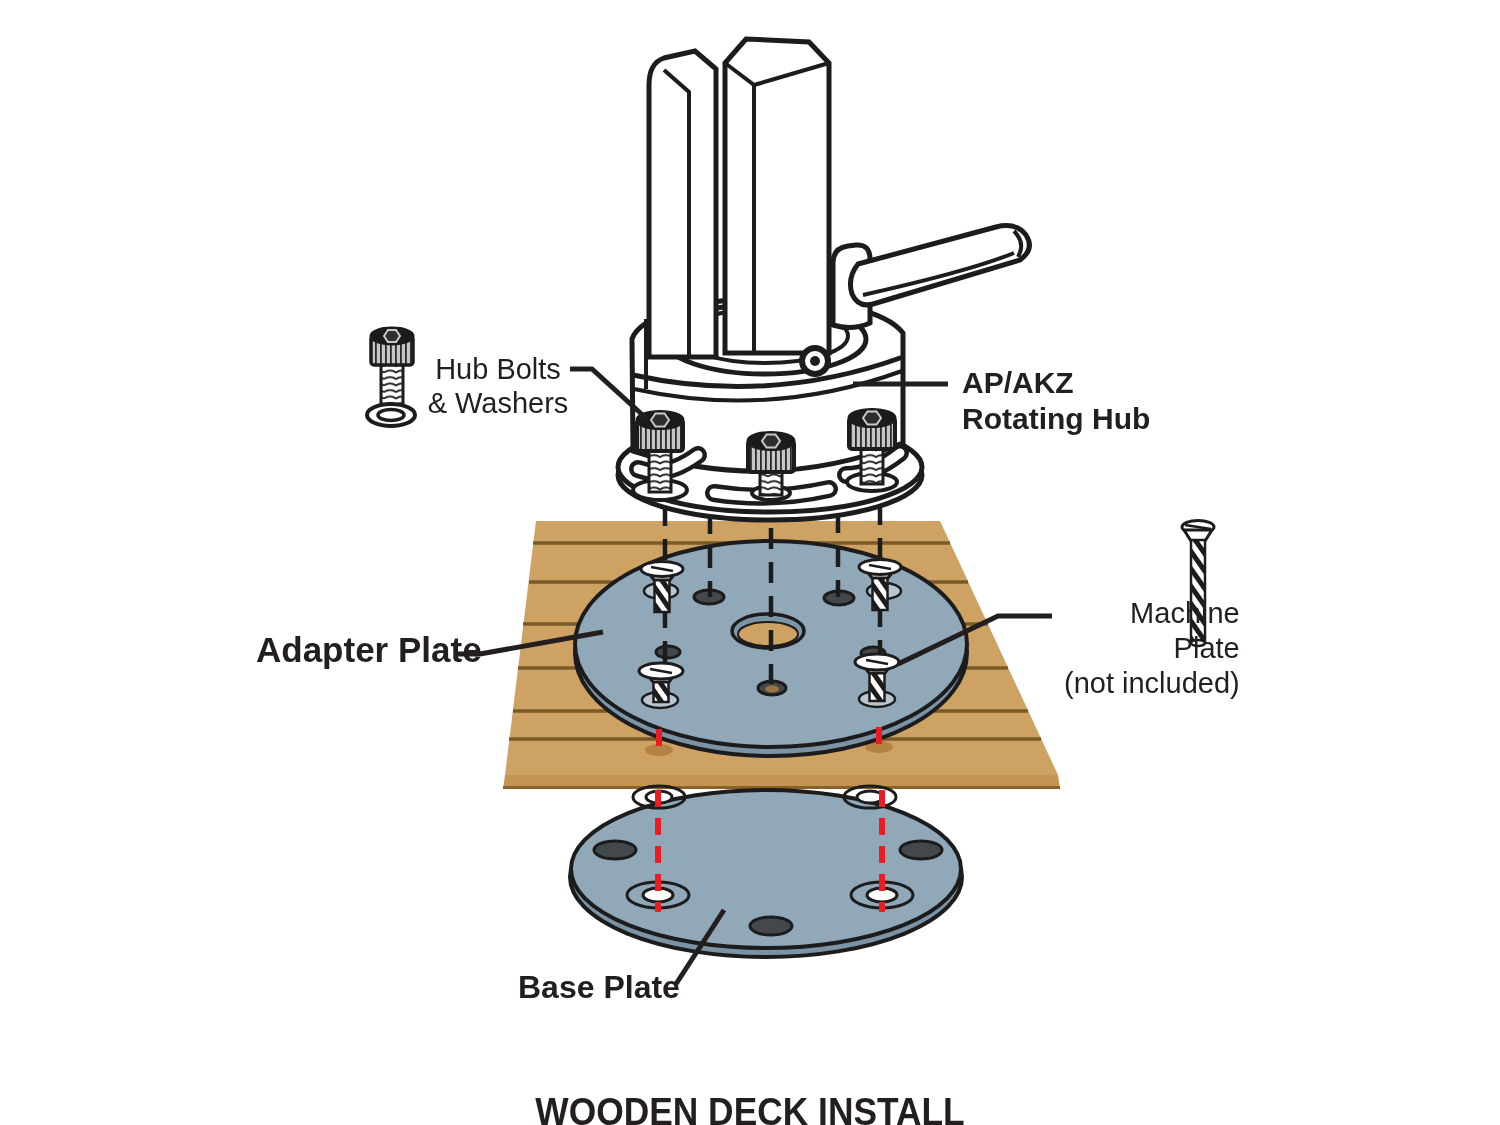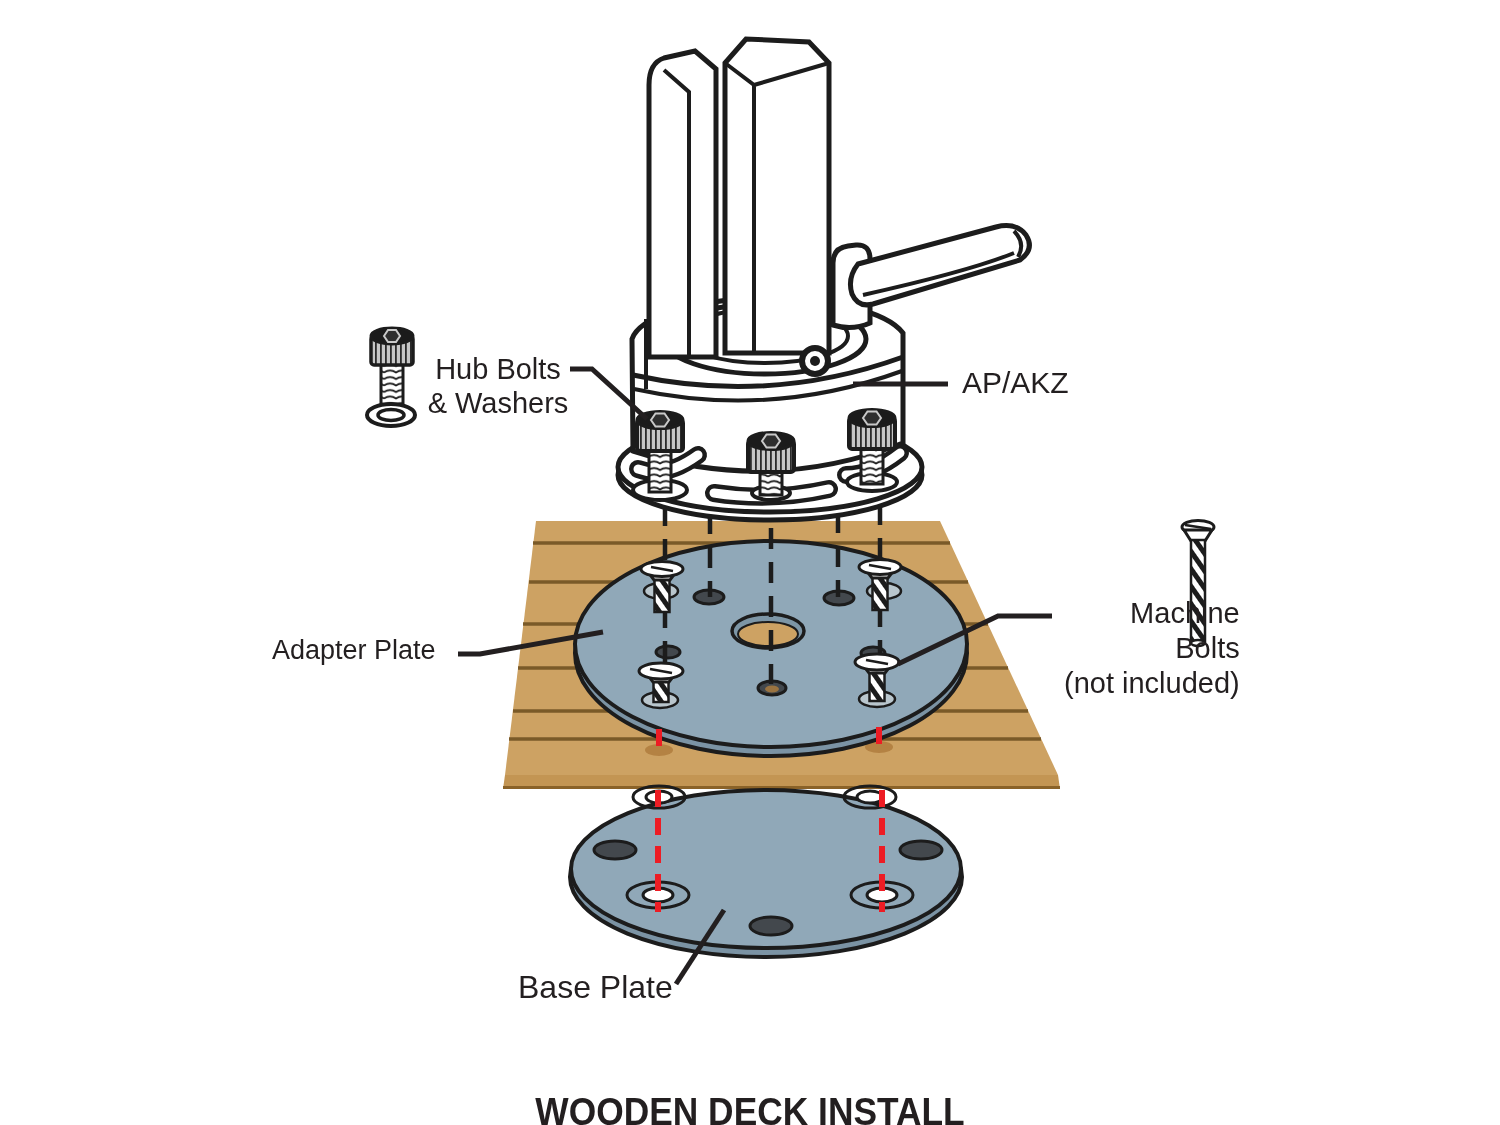--- a/index.html
+++ b/index.html
@@ -1,25 +1,25 @@
 <!DOCTYPE html>
 <html><head>
 <meta charset="utf-8">
 <style>
   html,body{margin:0;padding:0;background:#ffffff;}
   .stage{position:relative;width:1500px;height:1125px;background:#ffffff;overflow:hidden;
          font-family:"Liberation Sans",sans-serif;color:#231f20;margin-top:23px;}
   .stage svg{position:absolute;left:0;top:0;}
   .lbl{position:absolute;white-space:nowrap;color:#231f20;}
   .lbl.regular{font-weight:400;font-size:29px;line-height:34px;text-align:right;}
-  .lbl.bold{font-weight:400;font-size:30px;line-height:36px;}
+  .lbl.bold{font-weight:700;font-size:30px;line-height:36px;}
   .lbl.center{text-align:center;}
   #hub-bolts-label{left:420px;top:329px;width:156px;}
   #rotating-hub-label{left:962px;top:342px;}
-  #adapter-plate-label{left:272px;top:609px;font-size:27px;}
+  #adapter-plate-label{left:256px;top:609px;font-size:35px;}
   #machine-bolts-label{left:1064px;top:573px;line-height:35px;}
   #base-plate-label{left:518px;top:946px;font-size:32px;}
   #diagram-title{left:50%;top:1068px;transform:translateX(-50%) scaleX(.93);
                  font-weight:700;font-size:38px;letter-spacing:0px;}
 </style>
 </head>
 <body>
 
 <div class="stage">
 
@@ -227,27 +227,28 @@
   </g>
 </svg>
 
 <div id="hub-bolts-label" class="lbl regular center">
   <div>Hub Bolts</div>
   <div>&amp; Washers</div>
 </div>
 
 <div id="rotating-hub-label" class="lbl bold">
   <div>AP/AKZ</div>
+  <div>Rotating Hub</div>
 </div>
 
 <div id="adapter-plate-label" class="lbl bold">Adapter Plate</div>
 
 <div id="machine-bolts-label" class="lbl regular">
   <div>Machine</div>
-  <div>Bolts</div>
+  <div>Plate</div>
   <div>(not included)</div>
 </div>
 
 <div id="base-plate-label" class="lbl bold">Base Plate</div>
 
 <div id="diagram-title" class="lbl">WOODEN DECK INSTALL</div>
 
 </div>
 
 </body></html>

